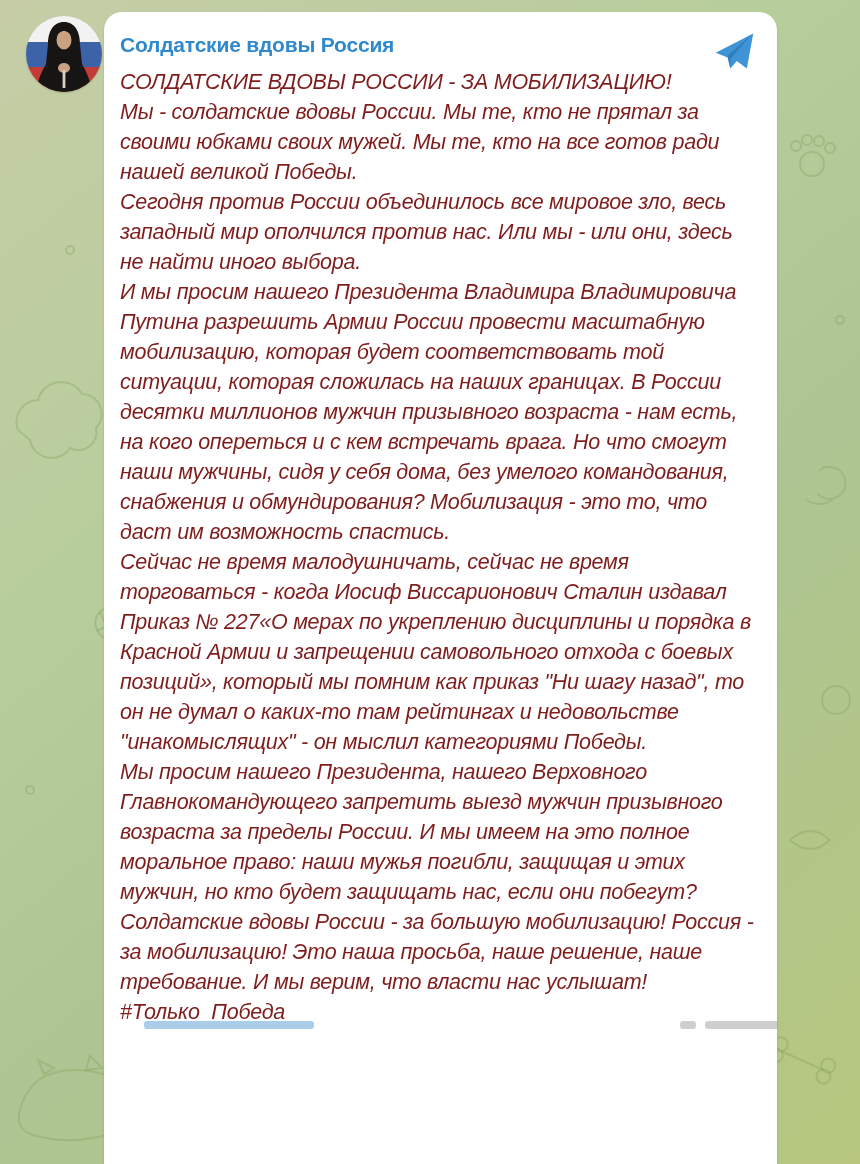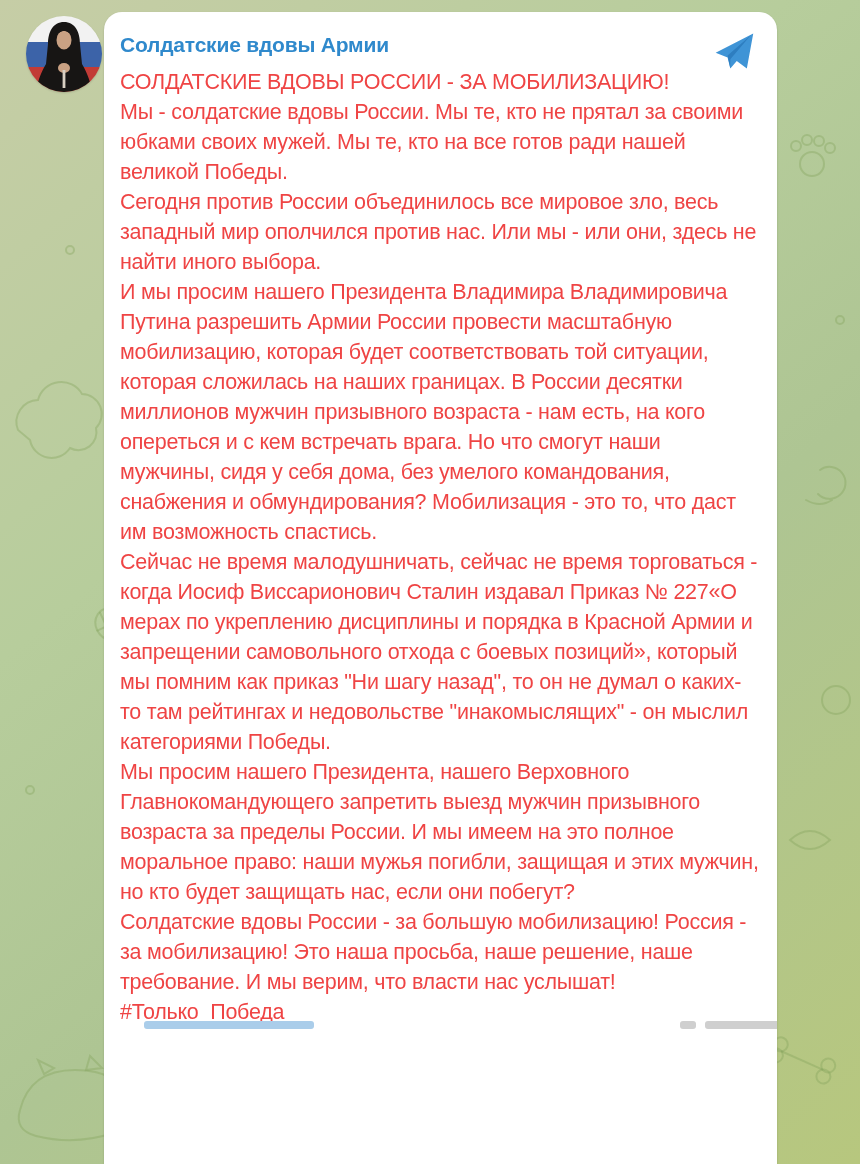--- a/index.html
+++ b/index.html
@@ -23,22 +23,22 @@
   }
   .bubble-inner{padding:20px 20px 0 16px;position:relative;}
   .channel-name{
     color:#2f89cc;font-size:21px;font-weight:bold;line-height:26px;
     margin:0 0 9px 0;letter-spacing:-.2px;cursor:pointer;
   }
   .share-plane{
     position:absolute;top:17px;right:21px;width:44px;height:44px;cursor:pointer;
   }
   .message-text{
-    color:#ef4444;font-size:21.5px;line-height:30px;letter-spacing:-.25px;
-    white-space:pre-line;width:639px;
+    color:#7f1d1d;font-size:21.5px;line-height:30px;letter-spacing:-.25px;
+    white-space:pre-line;width:639px;font-style:italic;
   }
   
   .footer-remnant{position:absolute;left:16px;right:20px;bottom:0;height:7px;}
   .remnant{position:absolute;bottom:-2px;height:8px;border-radius:3px;}
   .remnant.link{left:24px;width:170px;background:#aacdea;}
   .remnant.meta1{left:560px;width:16px;background:#cfcfcf;}
   .remnant.meta2{left:585px;width:150px;background:#cfcfcf;}
 </style>
 </head>
 <body>
@@ -102,21 +102,21 @@
       <ellipse cx="38" cy="24" rx="7.5" ry="9.5" fill="#c9a183"></ellipse>
       <path d="M29 22 C29 13 33 10 38 10 C43 10 47 13 47 22 C44 16 40 15 38 15 C36 15 32 16 29 22 Z" fill="#171514"></path>
       <ellipse cx="38" cy="52" rx="6" ry="5" fill="#c9a183"></ellipse>
       <rect x="36.6" y="54" width="2.8" height="18" fill="#d8cfc2"></rect>
     </svg>
   </div>
 
   <div class="bubble">
     <div class="bubble-inner">
 
-      <div class="channel-name">Солдатские вдовы Армии</div>
+      <div class="channel-name">Солдатские вдовы Россия</div>
 
       <svg class="share-plane" viewBox="0 0 48 48">
         <path d="M45 5 L4 26 l13 5 l3 12 l7-8 l11 8 z" fill="#3f94d6"></path>
         <path d="M20 43 l0-10 l22-26 l-25 22 z" fill="#2e7ec0"></path>
       </svg>
 
       <div class="message-text">СОЛДАТСКИЕ ВДОВЫ РОССИИ - ЗА МОБИЛИЗАЦИЮ!
 Мы - солдатские вдовы России. Мы те, кто не прятал за своими юбками своих мужей. Мы те, кто на все готов ради нашей великой Победы.
 Сегодня против России объединилось все мировое зло, весь западный мир ополчился против нас. Или мы - или они, здесь не найти иного выбора.
 И мы просим нашего Президента Владимира Владимировича Путина разрешить Армии России провести масштабную мобилизацию, которая будет соответствовать той ситуации, которая сложилась на наших границах. В России десятки миллионов мужчин призывного возраста - нам есть, на кого опереться и с кем встречать врага. Но что смогут наши мужчины, сидя у себя дома, без умелого командования, снабжения и обмундирования? Мобилизация - это то, что даст им возможность спастись.

